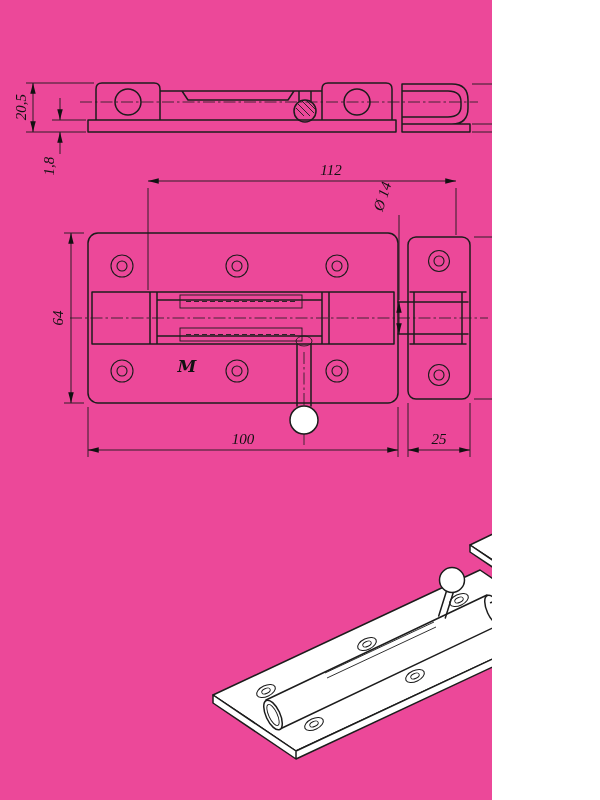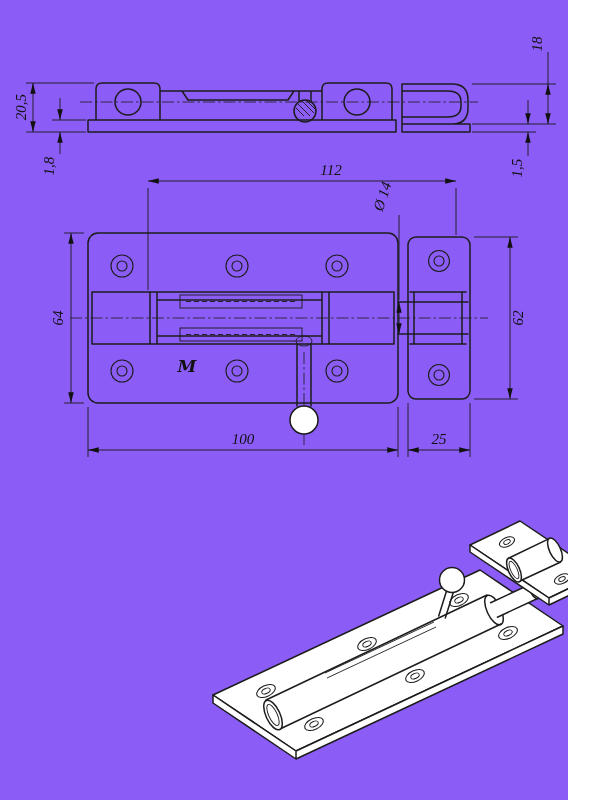--- a/index.html
+++ b/index.html
@@ -1,16 +1,16 @@
 <!DOCTYPE html>
 <html><head>
 <meta charset="utf-8">
 <style>
   html,body{margin:0;padding:0;background:#fff;}
-  .page{width:568px;height:800px;background:#8b5cf6;position:relative;overflow:hidden;}
+  .page{width:492px;height:800px;background:#ec4899;position:relative;overflow:hidden;}
   svg{display:block;}
   .obj{stroke:#1c1c1c;stroke-width:1.5;fill:none;stroke-linejoin:round;stroke-linecap:round;}
   .objf{stroke:#1c1c1c;stroke-width:1.5;fill:#ffffff;stroke-linejoin:round;}
   .thin{stroke:#1c1c1c;stroke-width:0.9;fill:none;}
   .thin2{stroke:#1c1c1c;stroke-width:1.1;fill:none;}
   .thin2f{stroke:#1c1c1c;stroke-width:1.1;fill:#ffffff;}
   .dim{stroke:#1c1c1c;stroke-width:0.9;fill:none;}
   .cl{stroke:#1c1c1c;stroke-width:0.8;fill:none;stroke-dasharray:12 3 2.5 3;}
   .dash{stroke:#1c1c1c;stroke-width:0.9;fill:none;stroke-dasharray:5 3;}
   .hatch{stroke:#1c1c1c;stroke-width:0.9;fill:none;}

